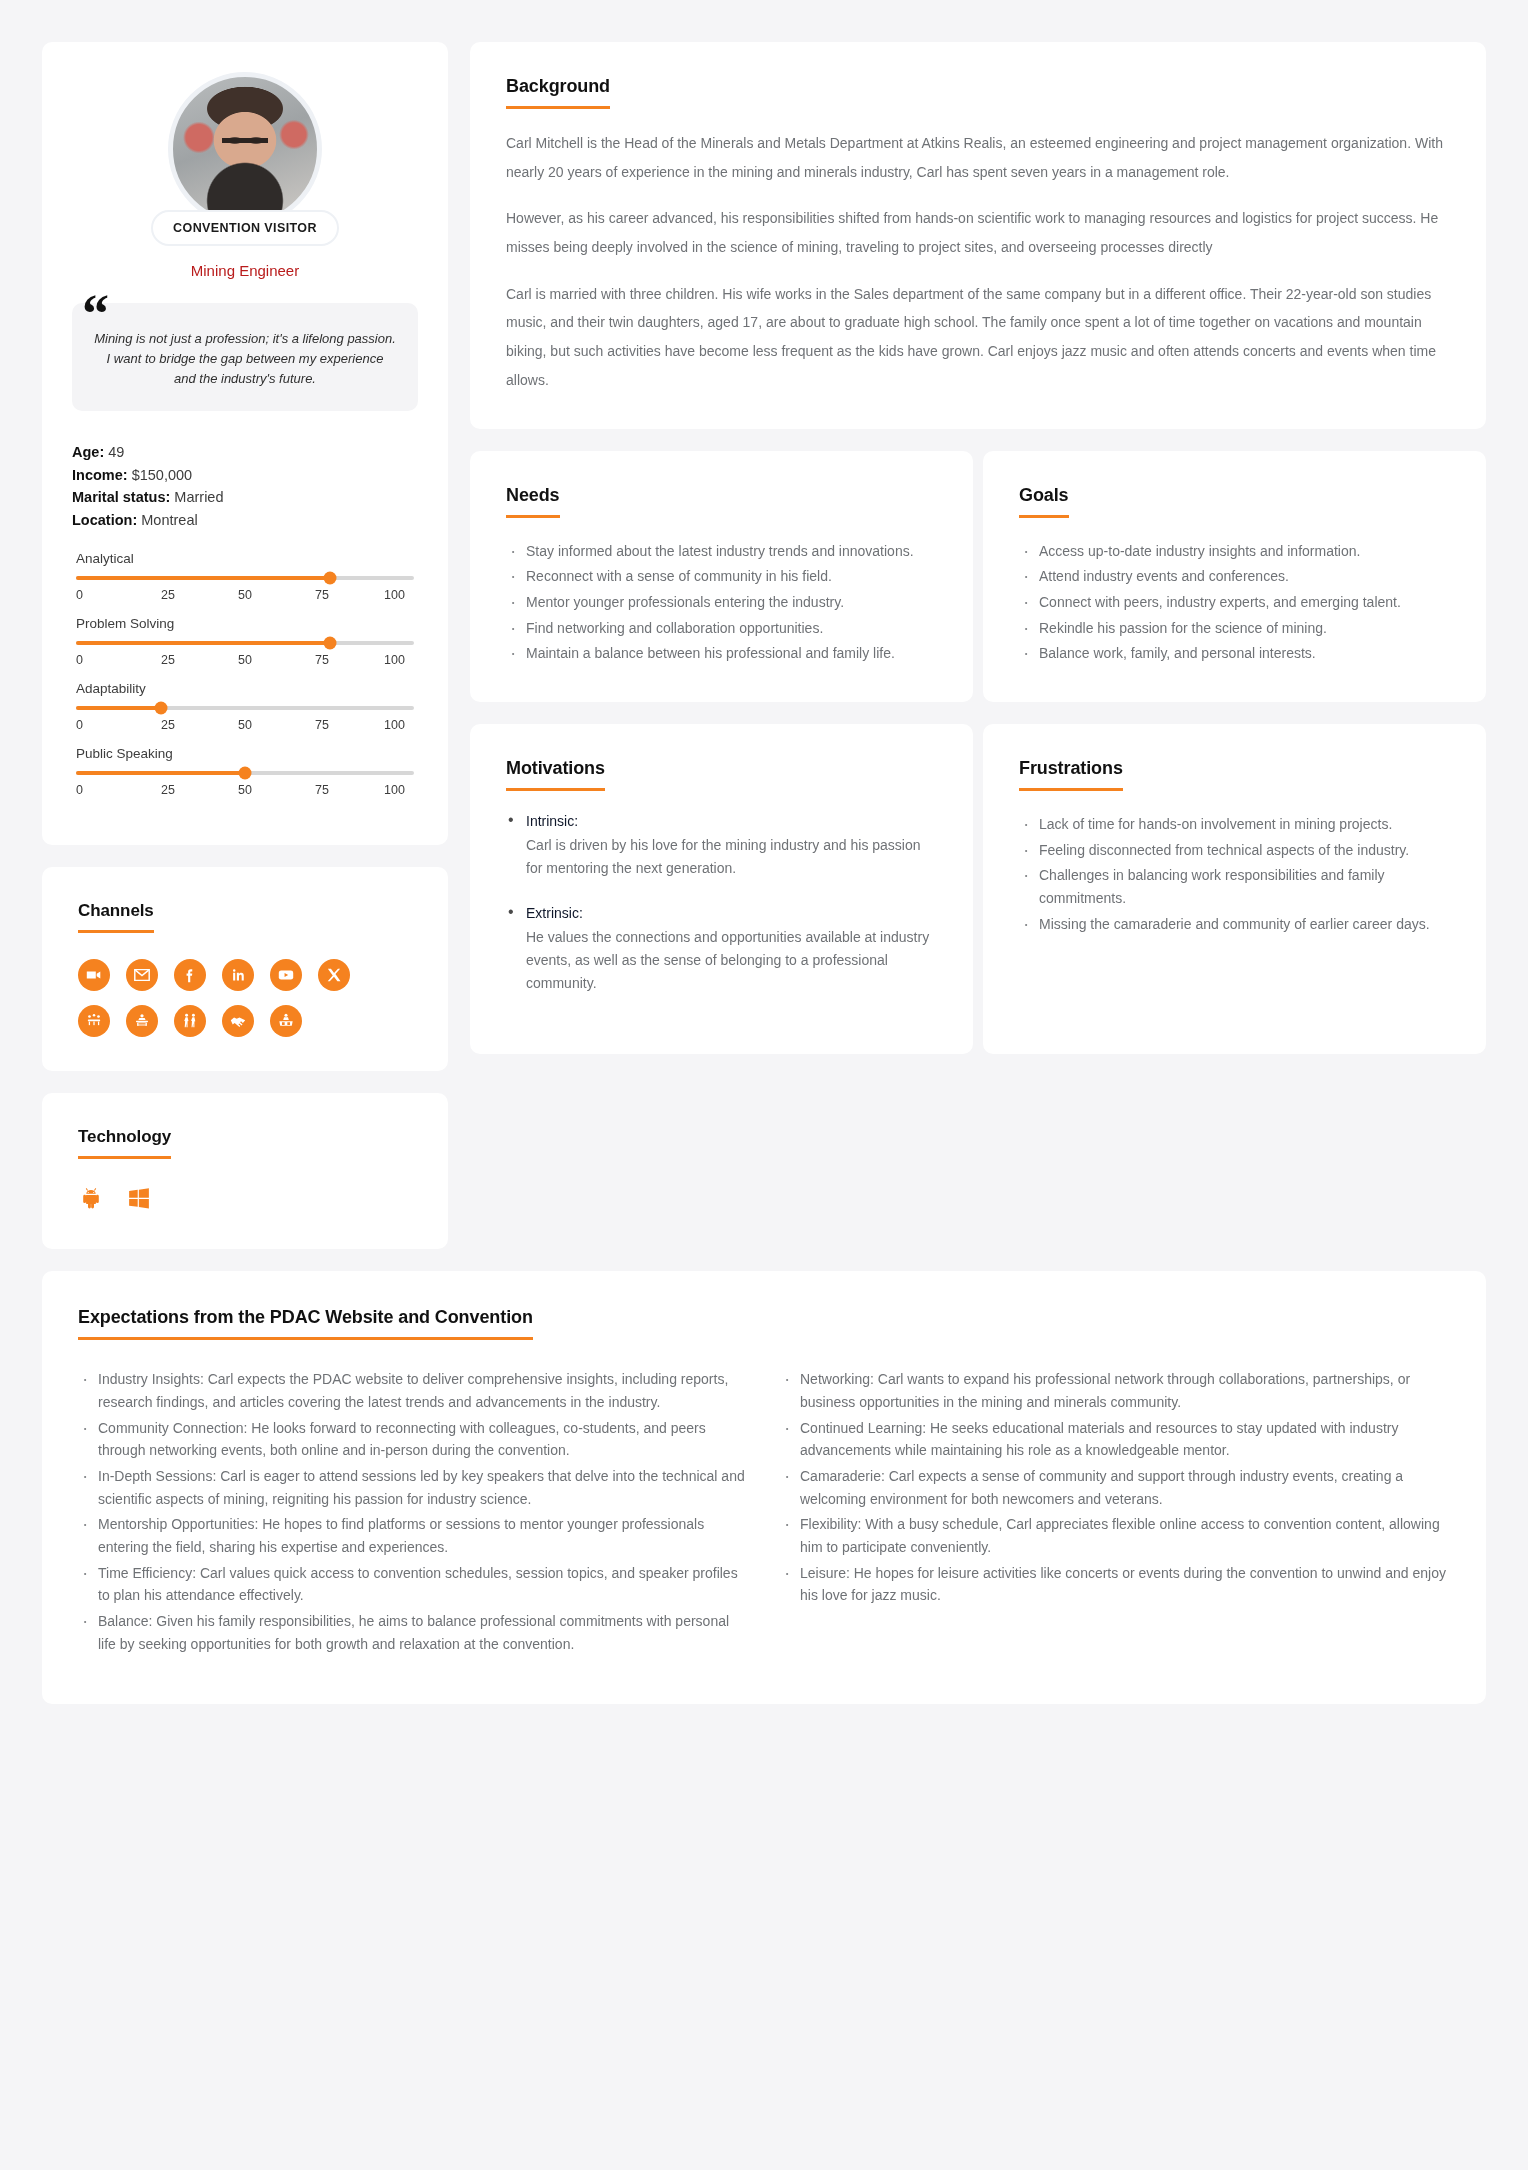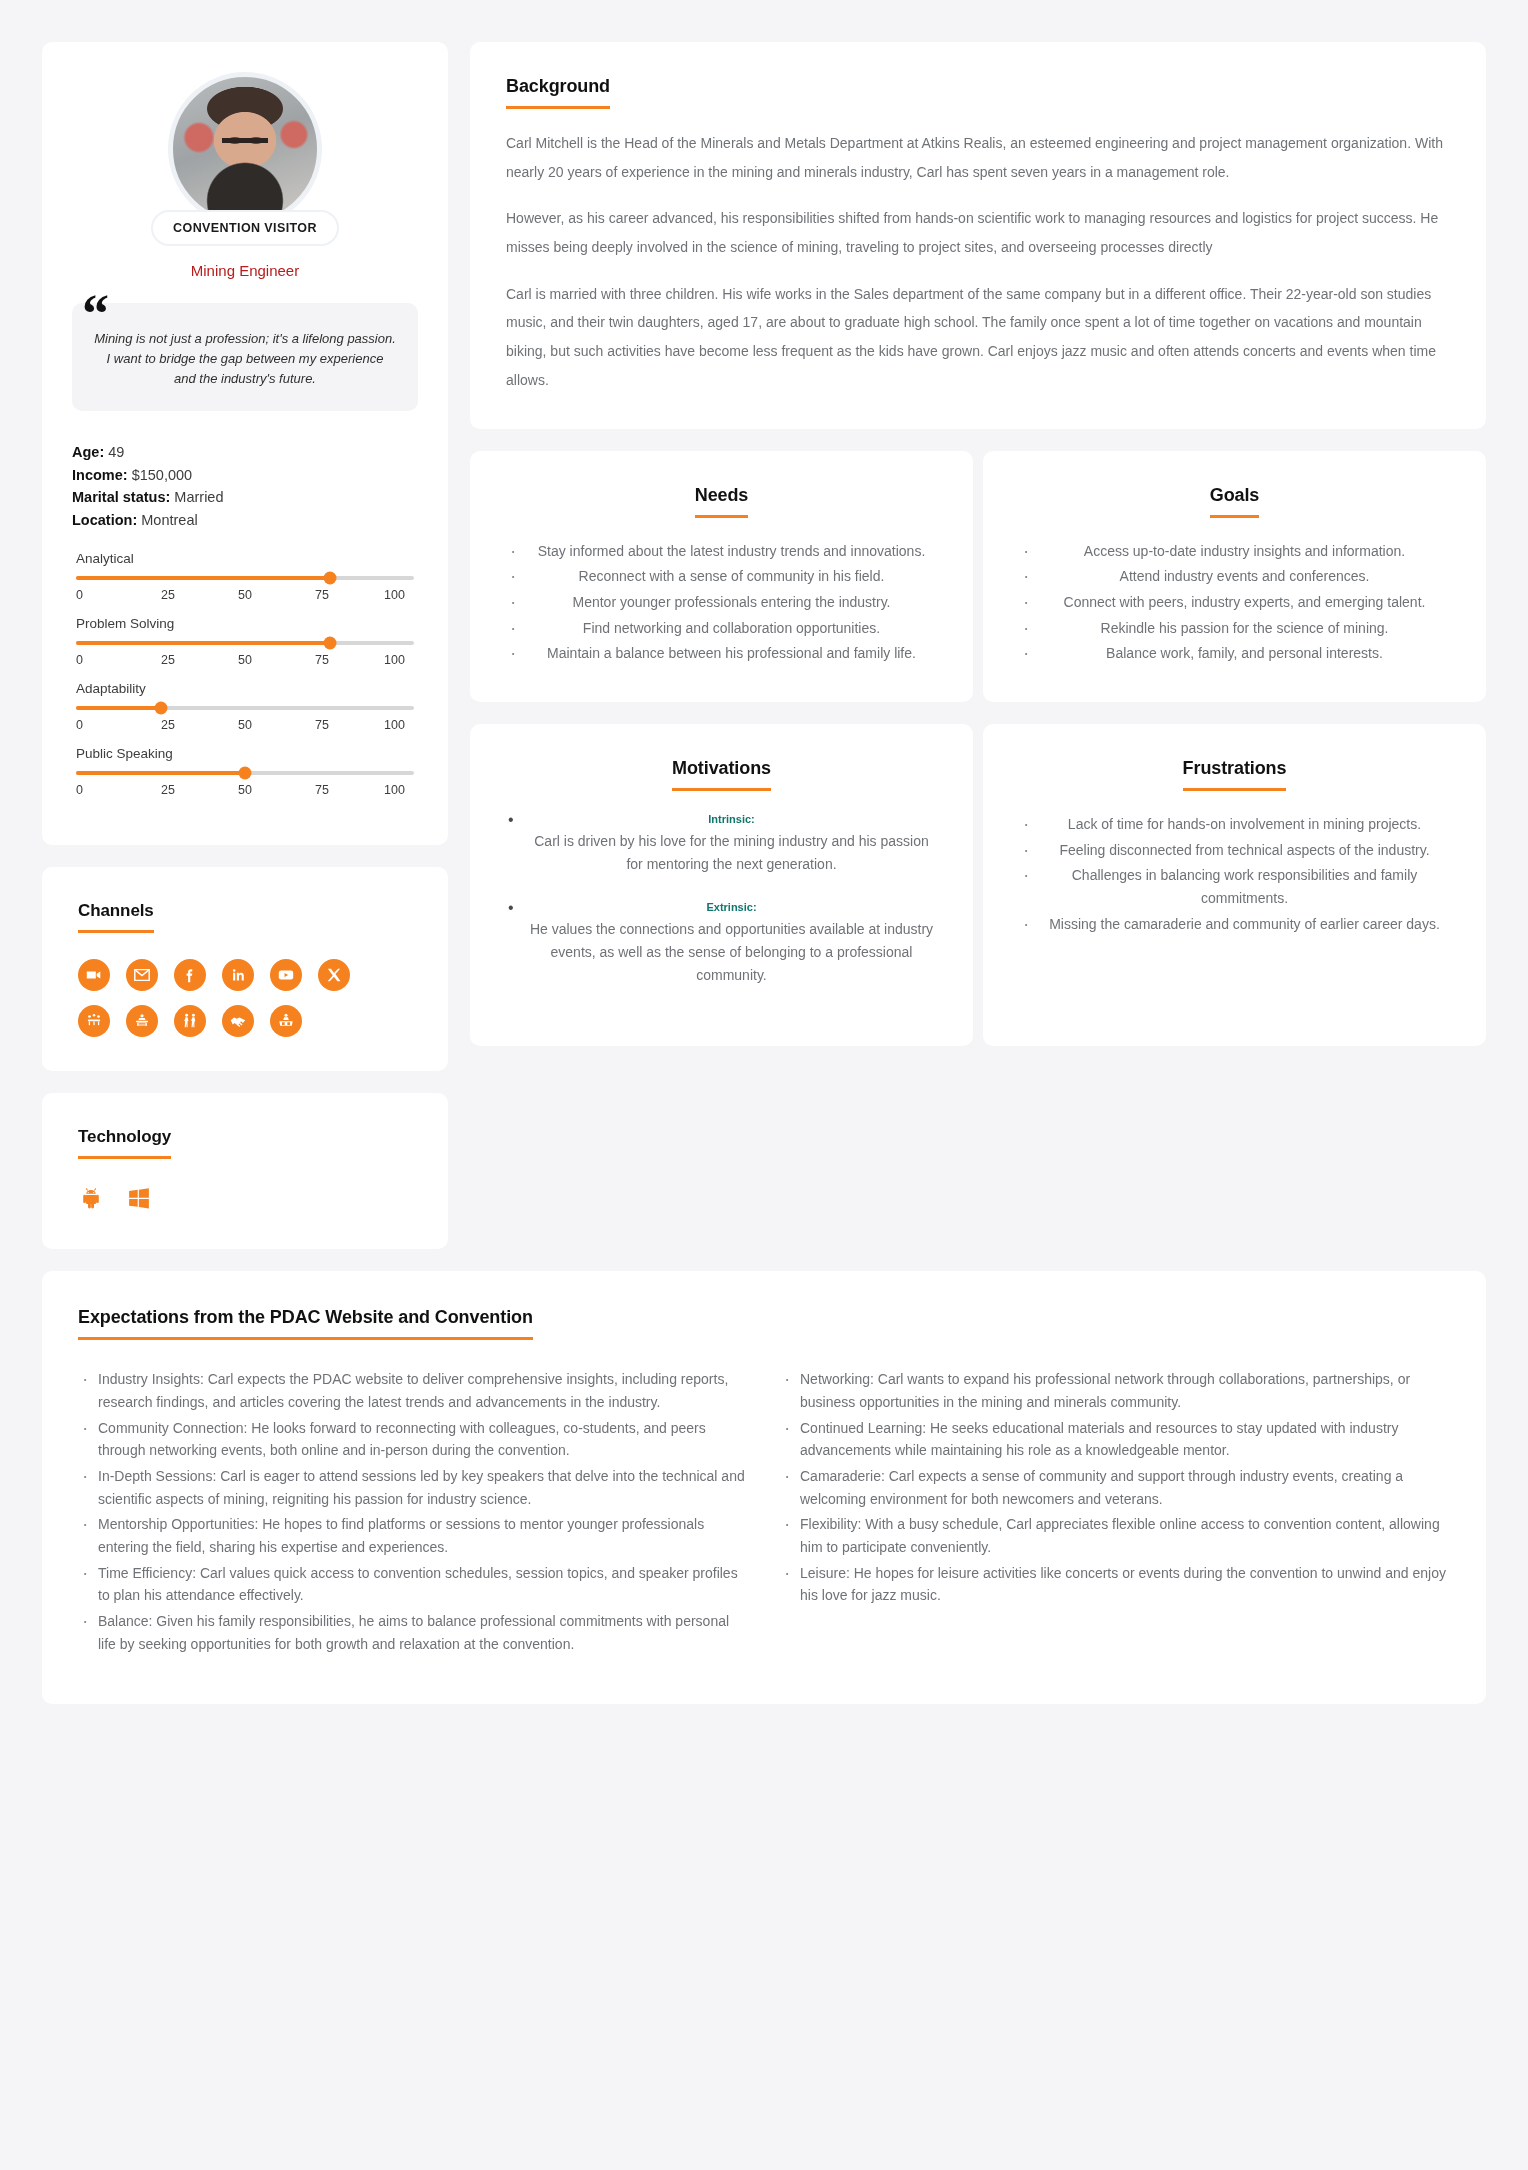--- a/index.html
+++ b/index.html
@@ -188,33 +188,33 @@
     margin-bottom: 26px;
   }
   ul.motiv > li::before {
     content: "•";
     position: absolute;
     left: 2px; top: -2px;
     font-size: 16px;
     color: #4a4a4a;
   }
   .motiv-head {
-    font-size: 11px;
-    font-weight: bold;
-    color: #0f766e;
+    font-size: 14px;
+    font-weight: normal;
+    color: #0f172a;
     margin-bottom: 5px;
   }
   .motiv-body {
     font-size: 14px;
     line-height: 1.62;
     color: #6f7276;
   }
 
   
-  .pair { display: flex; gap: 10px; align-items: stretch; text-align: center; }
+  .pair { display: flex; gap: 10px; align-items: stretch; }
   .pair > .card { flex: 1 1 0; }
 
   
   .icon-grid {
     margin-top: 26px;
     display: grid;
     grid-template-columns: repeat(6, 32px);
     gap: 14px 16px;
   }
   .icon-circle {

